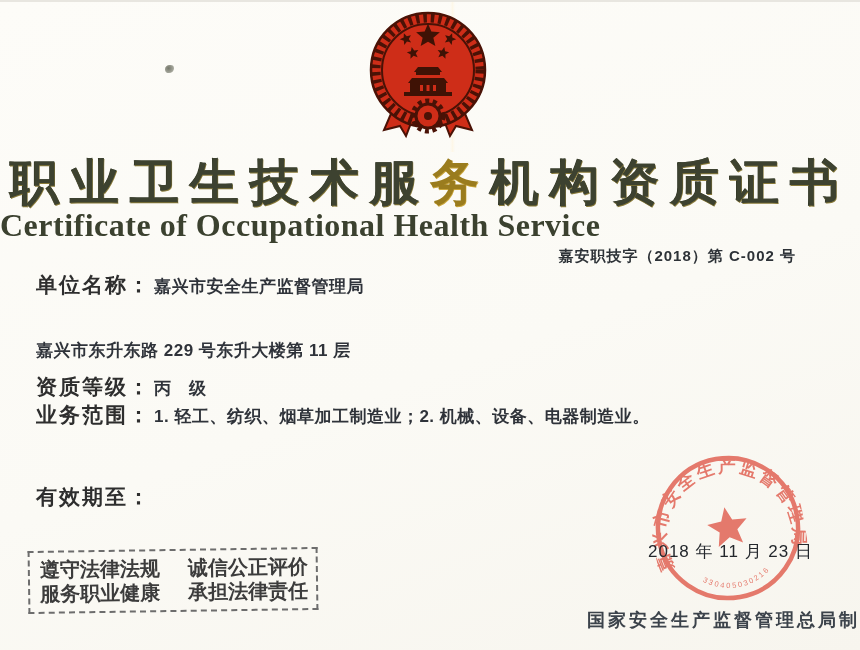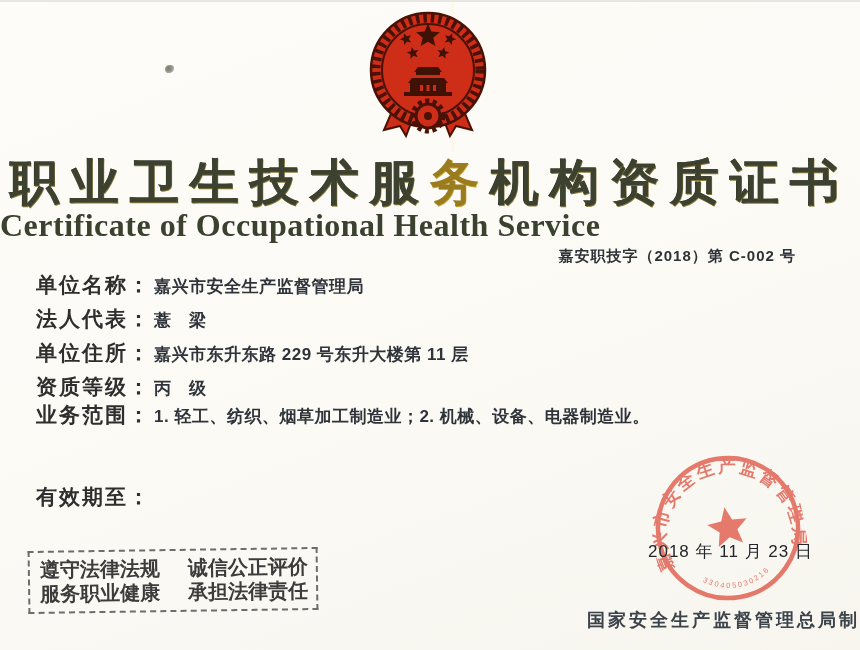--- a/index.html
+++ b/index.html
@@ -98,26 +98,21 @@
   </div>
 
   <div class="title"><span>职业卫生技术服</span><span class="accent">务</span><span>机构资质证书</span></div>
   <div class="subtitle">Certificate of Occupational Health Service</div>
   <div class="cert-no">嘉安职技字（2018）第 C-002 号</div>
 
   <div class="field-row row-0">
     <span class="field-label">单位名称：</span>
     <span class="field-value">嘉兴市安全生产监督管理局</span>
   </div>
-  <div class="field-row row-1">
-    <span class="field-label">法人代表：</span>
-    <span class="field-value">薏　梁</span>
-  </div>
   <div class="field-row row-2">
-    <span class="field-label">单位住所：</span>
     <span class="field-value">嘉兴市东升东路 229 号东升大楼第 11 层</span>
   </div>
   <div class="field-row row-3">
     <span class="field-label">资质等级：</span>
     <span class="field-value">丙　级</span>
   </div>
   <div class="field-row row-4">
     <span class="field-label">业务范围：</span>
     <span class="field-value">1. 轻工、纺织、烟草加工制造业；2. 机械、设备、电器制造业。</span>
   </div>

